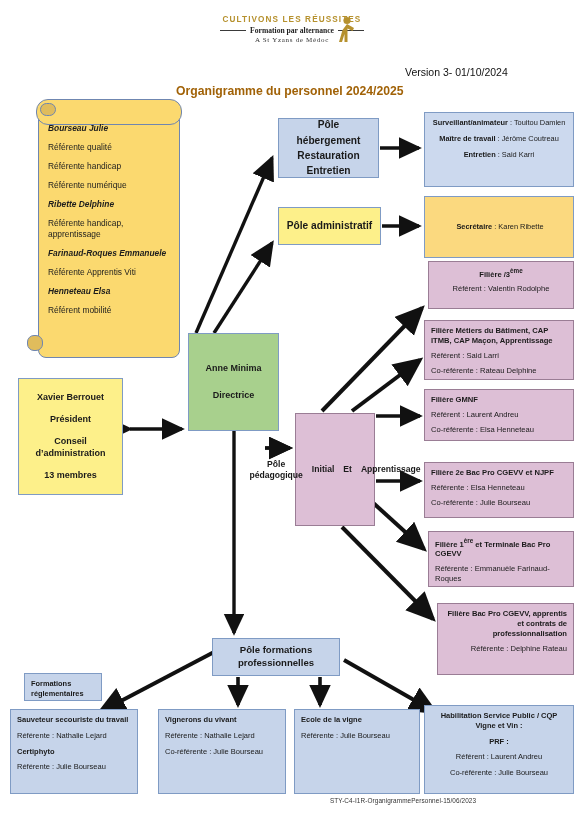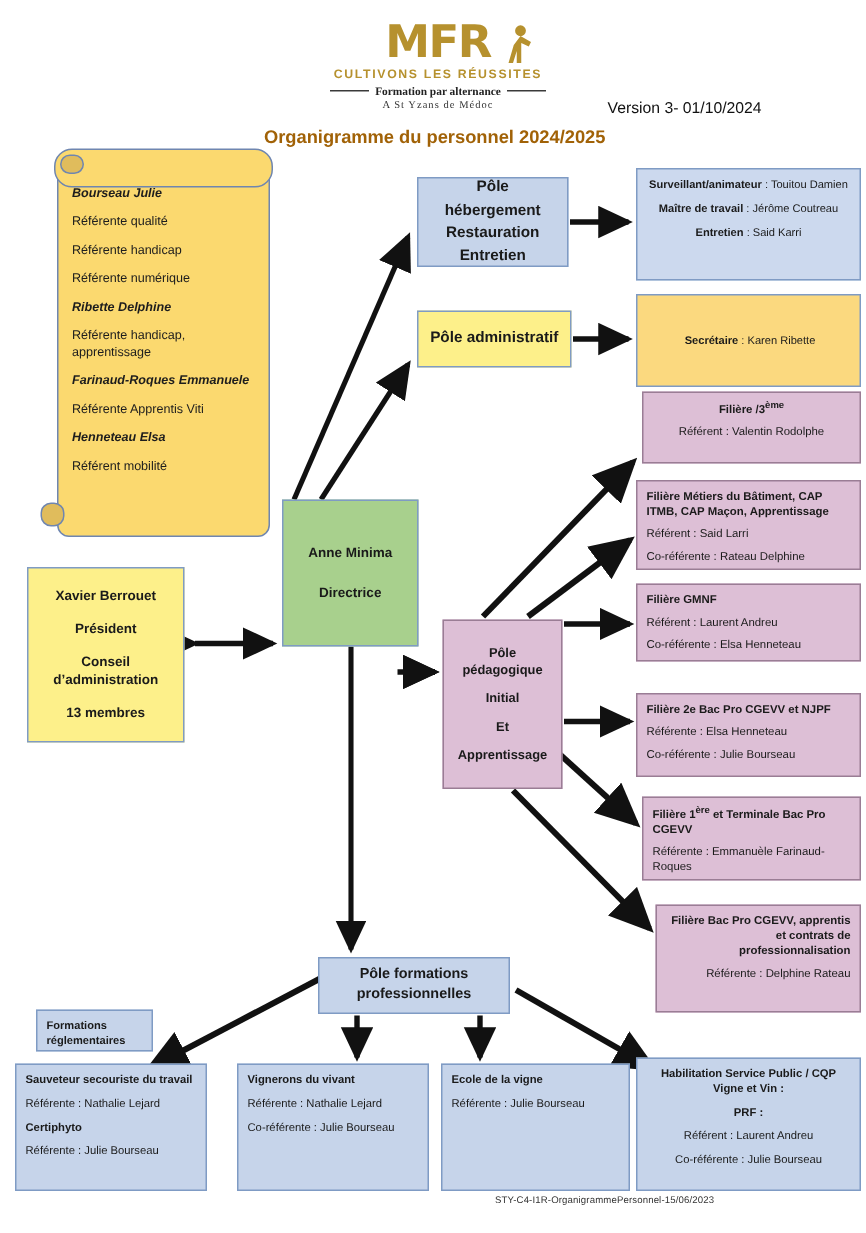--- a/index.html
+++ b/index.html
@@ -62,21 +62,21 @@
   .f6{left:437px;top:603px;width:137px;height:72px;text-align:right;}
   .fil .ttl{font-weight:bold;font-size:7.6px;line-height:1.3;margin-bottom:5px;}
   .fil .ln{font-size:7.6px;line-height:1.3;margin-bottom:5px;}
 
   .green-box{left:188px;top:333px;width:91px;height:98px;display:flex;flex-direction:column;align-items:center;justify-content:center;gap:14px;}
   .green-box .ln{font-weight:bold;font-size:9px;}
 
   .pres-box{left:18px;top:378px;width:105px;height:117px;display:flex;flex-direction:column;align-items:center;justify-content:center;gap:11px;}
   .pres-box .ln{font-weight:bold;font-size:9px;text-align:center;line-height:1.25;}
 
-  .pedago{left:295px;top:413px;width:80px;height:113px;display:flex;flex-direction:column;align-items:center;justify-content:center;gap:9px;}
+  .pedago{left:295px;top:413px;width:80px;height:113px;display:flex;align-items:center;justify-content:center;gap:9px;}
   .pedago .ln{font-weight:bold;font-size:8.6px;text-align:center;line-height:1.2;}
 
   .polform{left:212px;top:638px;width:128px;height:38px;display:flex;align-items:center;justify-content:center;}
   .polform .ln{font-weight:bold;font-size:9.6px;text-align:center;line-height:1.35;}
 
   .formreg{left:24px;top:673px;width:78px;height:28px;}
   .formreg .ln{font-weight:bold;font-size:7.4px;line-height:1.3;}
 
   .bb1{left:10px;top:709px;width:128px;height:85px;}
   .bb2{left:158px;top:709px;width:128px;height:85px;}
@@ -135,21 +135,20 @@
 
     <line x1="238" y1="677" x2="238" y2="705" stroke="#111" stroke-width="3.6" marker-end="url(#ah)"></line>
 
     <line x1="320" y1="677" x2="320" y2="705" stroke="#111" stroke-width="3.6" marker-end="url(#ah)"></line>
 
     <line x1="344" y1="660" x2="435" y2="712" stroke="#111" stroke-width="4" marker-end="url(#ahb)"></line>
   </svg>
 
   <div class="abs logo">
     <div class="logo-main">
-      <span>MFR</span>
       <svg class="logo-person" viewBox="0 0 22 26">
         <circle cx="13" cy="4.5" r="3.6" fill="#b6912e"></circle>
         <path d="M13 8 L20 12 L18.5 15 L13.5 12.6 L13.5 26 L10.5 26 L10.5 18 L8 26 L5 26 L8.5 14 Z" fill="#b6912e"></path>
       </svg>
     </div>
     <div class="logo-sub">CULTIVONS LES RÉUSSITES</div>
     <div class="logo-rule">
       <span class="ln"></span>
       <span class="tx">Formation par alternance</span>
       <span class="ln"></span>

